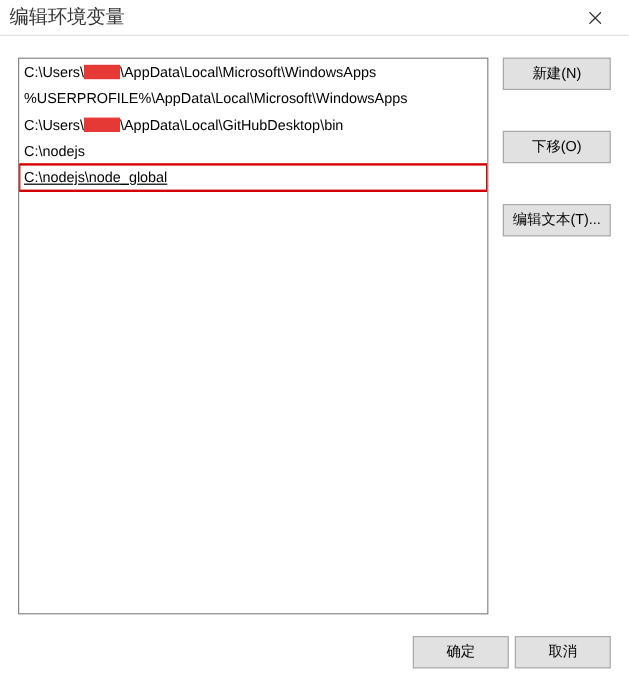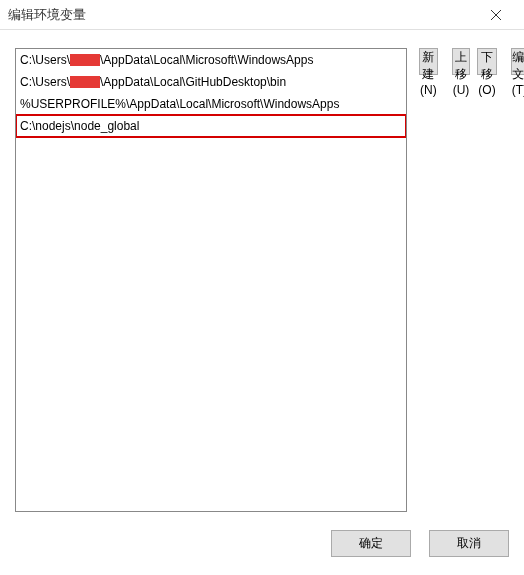--- a/index.html
+++ b/index.html
@@ -14,21 +14,21 @@
     .titlebar {
       height: 30px;
       display: flex;
       align-items: center;
       padding: 0 8px;
       border-bottom: 1px solid #e0e0e0;
       background: #fff;
     }
     .titlebar-title {
       flex: 1;
-      font-size: 13px;
+      font-size: 16px;
       color: #333;
     }
     .close-btn {
       width: 40px;
       height: 28px;
       display: flex;
       align-items: center;
       justify-content: center;
       color: #555;
     }
@@ -49,77 +49,78 @@
       padding: 2px 4px;
       font-size: 12px;
       line-height: 18px;
       color: #000;
       white-space: nowrap;
       cursor: default;
     }
     .list-item.highlighted {
       outline: 2px solid #d40000;
       outline-offset: -1px;
+      text-decoration: underline;
     }
     .redact {
       display: inline-block;
       background: #e53935;
       height: 12px;
       vertical-align: middle;
       position: relative;
       top: -1px;
     }
     .side-buttons {
       width: 90px;
       display: flex;
-      flex-direction: row;
+      flex-direction: column;
       gap: 7px;
     }
     .side-buttons .spacer { height: 20px; }
     .btn {
       height: 27px;
       border: 1px solid #aaa;
       background: #e1e1e1;
       font-size: 12px;
       font-family: inherit;
       cursor: pointer;
       color: #000;
     }
     .footer {
       display: flex;
       justify-content: flex-end;
-      gap: 18px;
+      gap: 5px;
       padding: 10px 15px;
       border-top: 0;
     }
     .footer .btn { width: 80px; }
   </style>
 </head>
 <body>
 
 <div class="titlebar">
   <div class="titlebar-title">编辑环境变量</div>
   <div class="close-btn">
     <svg viewBox="0 0 10 10">
         <path d="M0 0 L10 10 M10 0 L0 10" stroke="#333" stroke-width="1" fill="none"></path>
       </svg>
   </div>
 </div>
 
 <div class="content">
   <div class="listbox" id="listbox">
       <div class="list-item"><span>C:\Users\</span><span class="redact" style="width: 30px;"></span><span>\AppData\Local\Microsoft\WindowsApps</span></div>
+      <div class="list-item"><span>%USERPROFILE%\AppData\Local\Microsoft\WindowsApps</span></div>
       <div class="list-item"><span>C:\Users\</span><span class="redact" style="width: 30px;"></span><span>\AppData\Local\GitHubDesktop\bin</span></div>
-      <div class="list-item"><span>%USERPROFILE%\AppData\Local\Microsoft\WindowsApps</span></div>
+      <div class="list-item"><span>C:\nodejs</span></div>
       <div class="list-item highlighted"><span>C:\nodejs\node_global</span></div>
     </div>
   <div class="side-buttons">
     <button class="btn">新建(N)</button>
     <div class="spacer"></div>
-    <button class="btn">上移(U)</button>
     <button class="btn">下移(O)</button>
     <div class="spacer"></div>
     <button class="btn">编辑文本(T)...</button>
   </div>
 </div>
 
 <div class="footer">
   <button class="btn">确定</button>
   <button class="btn">取消</button>
 </div>

